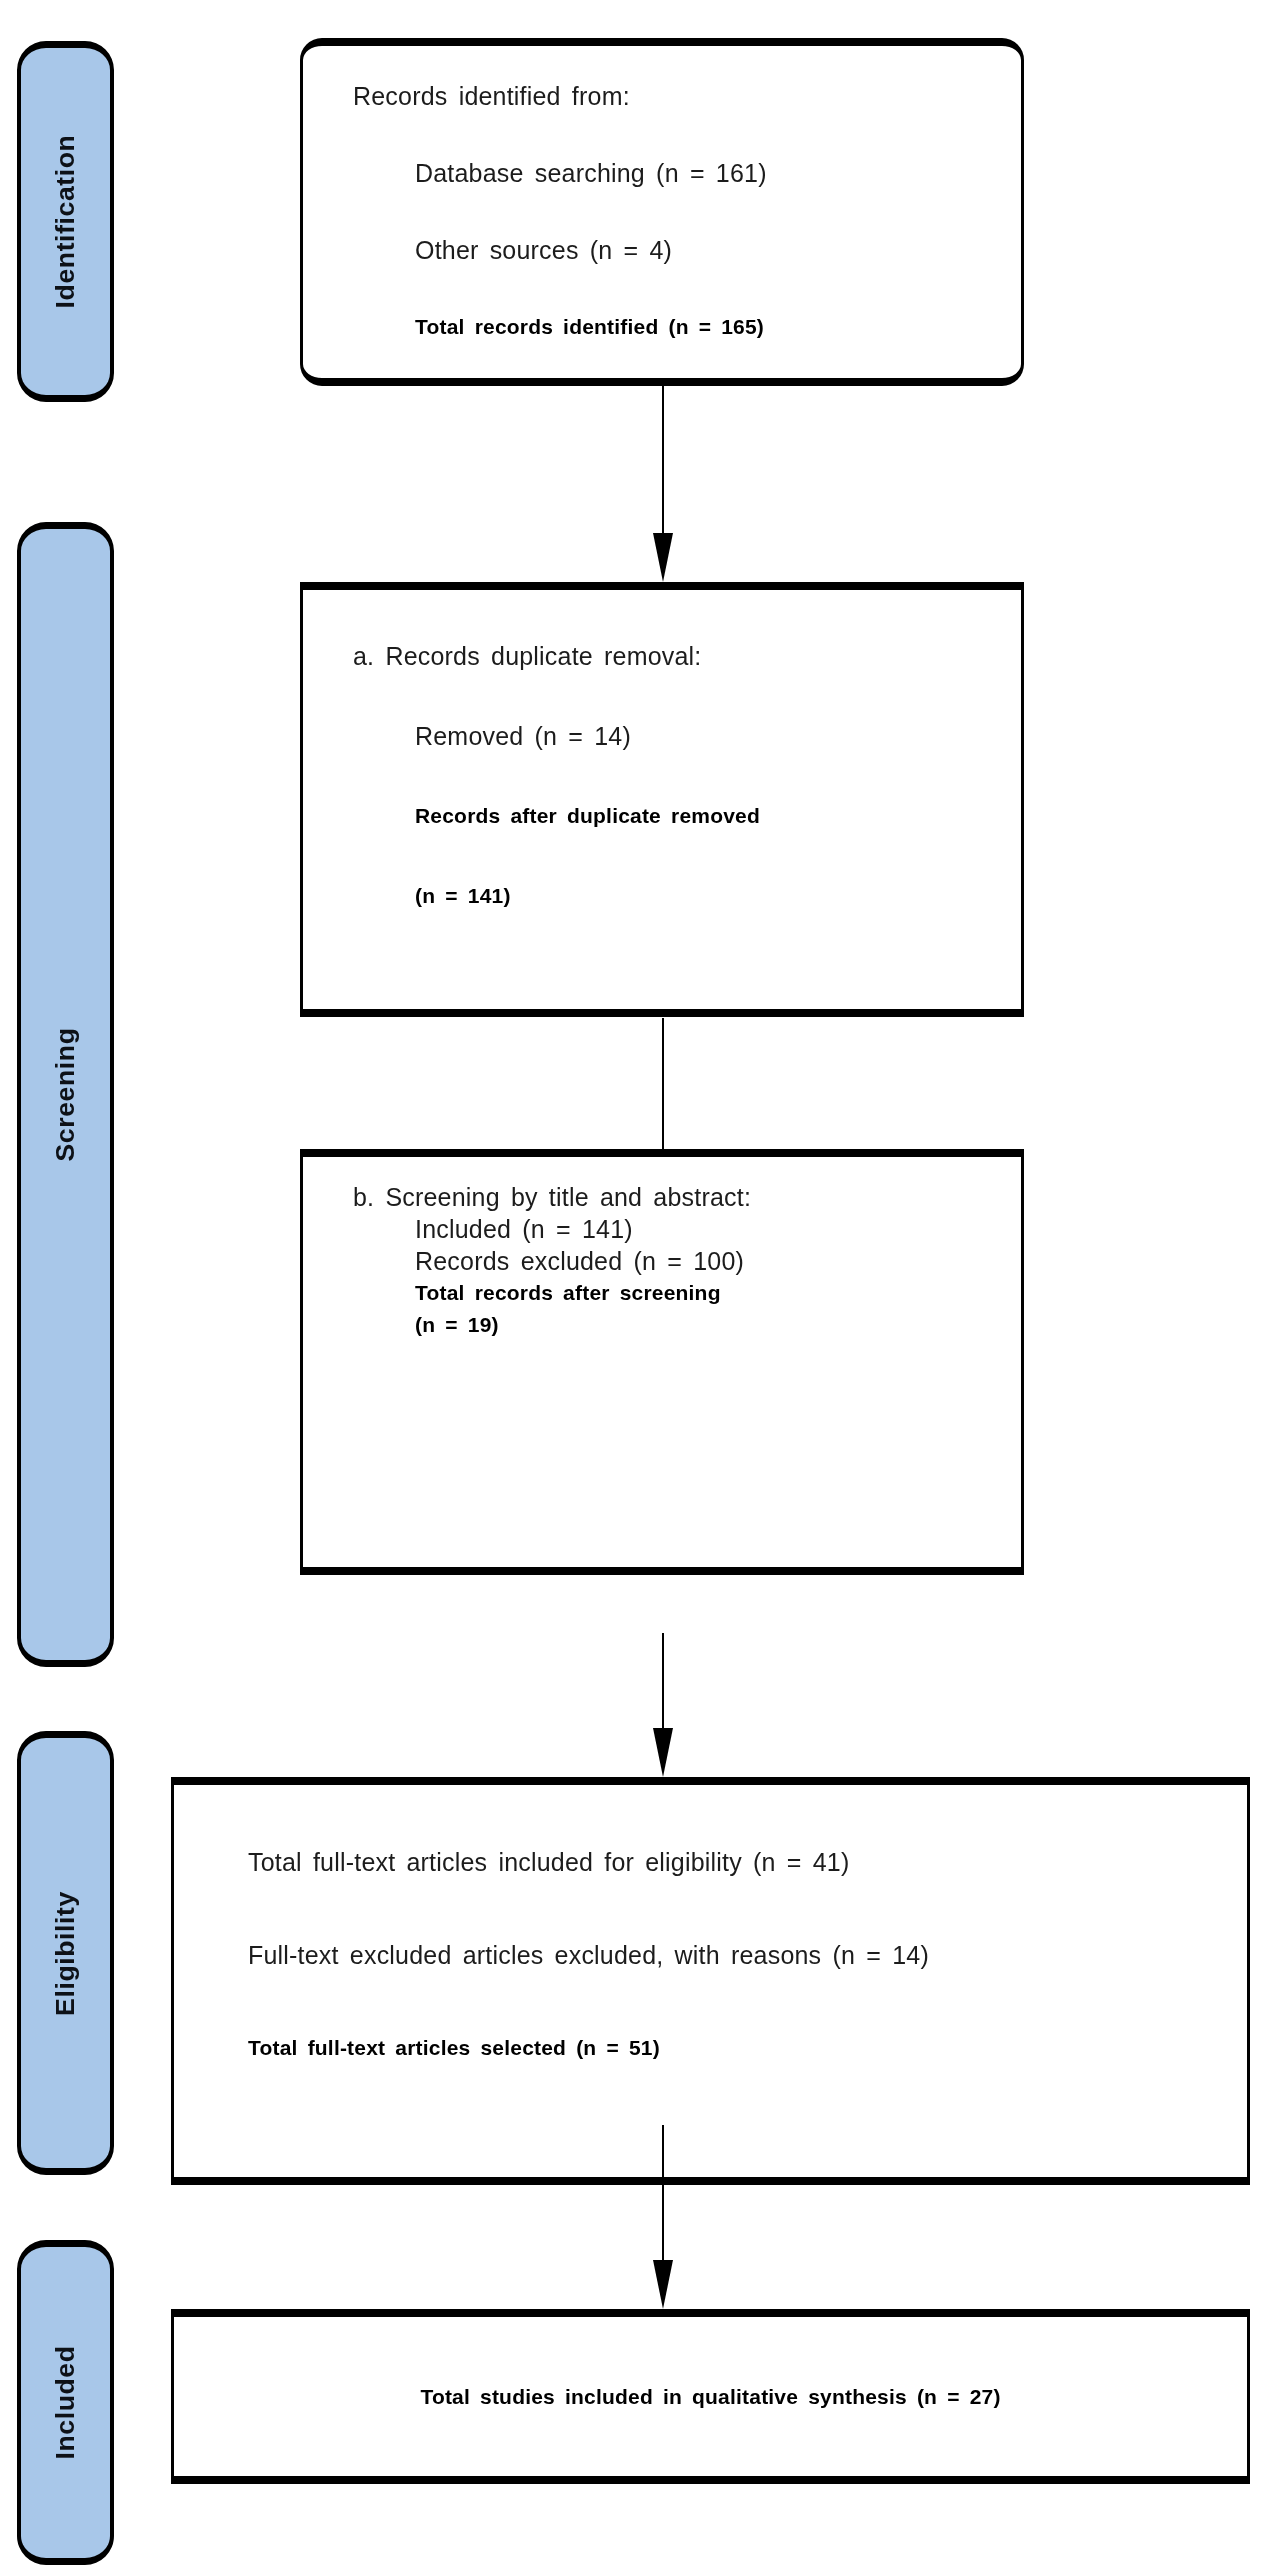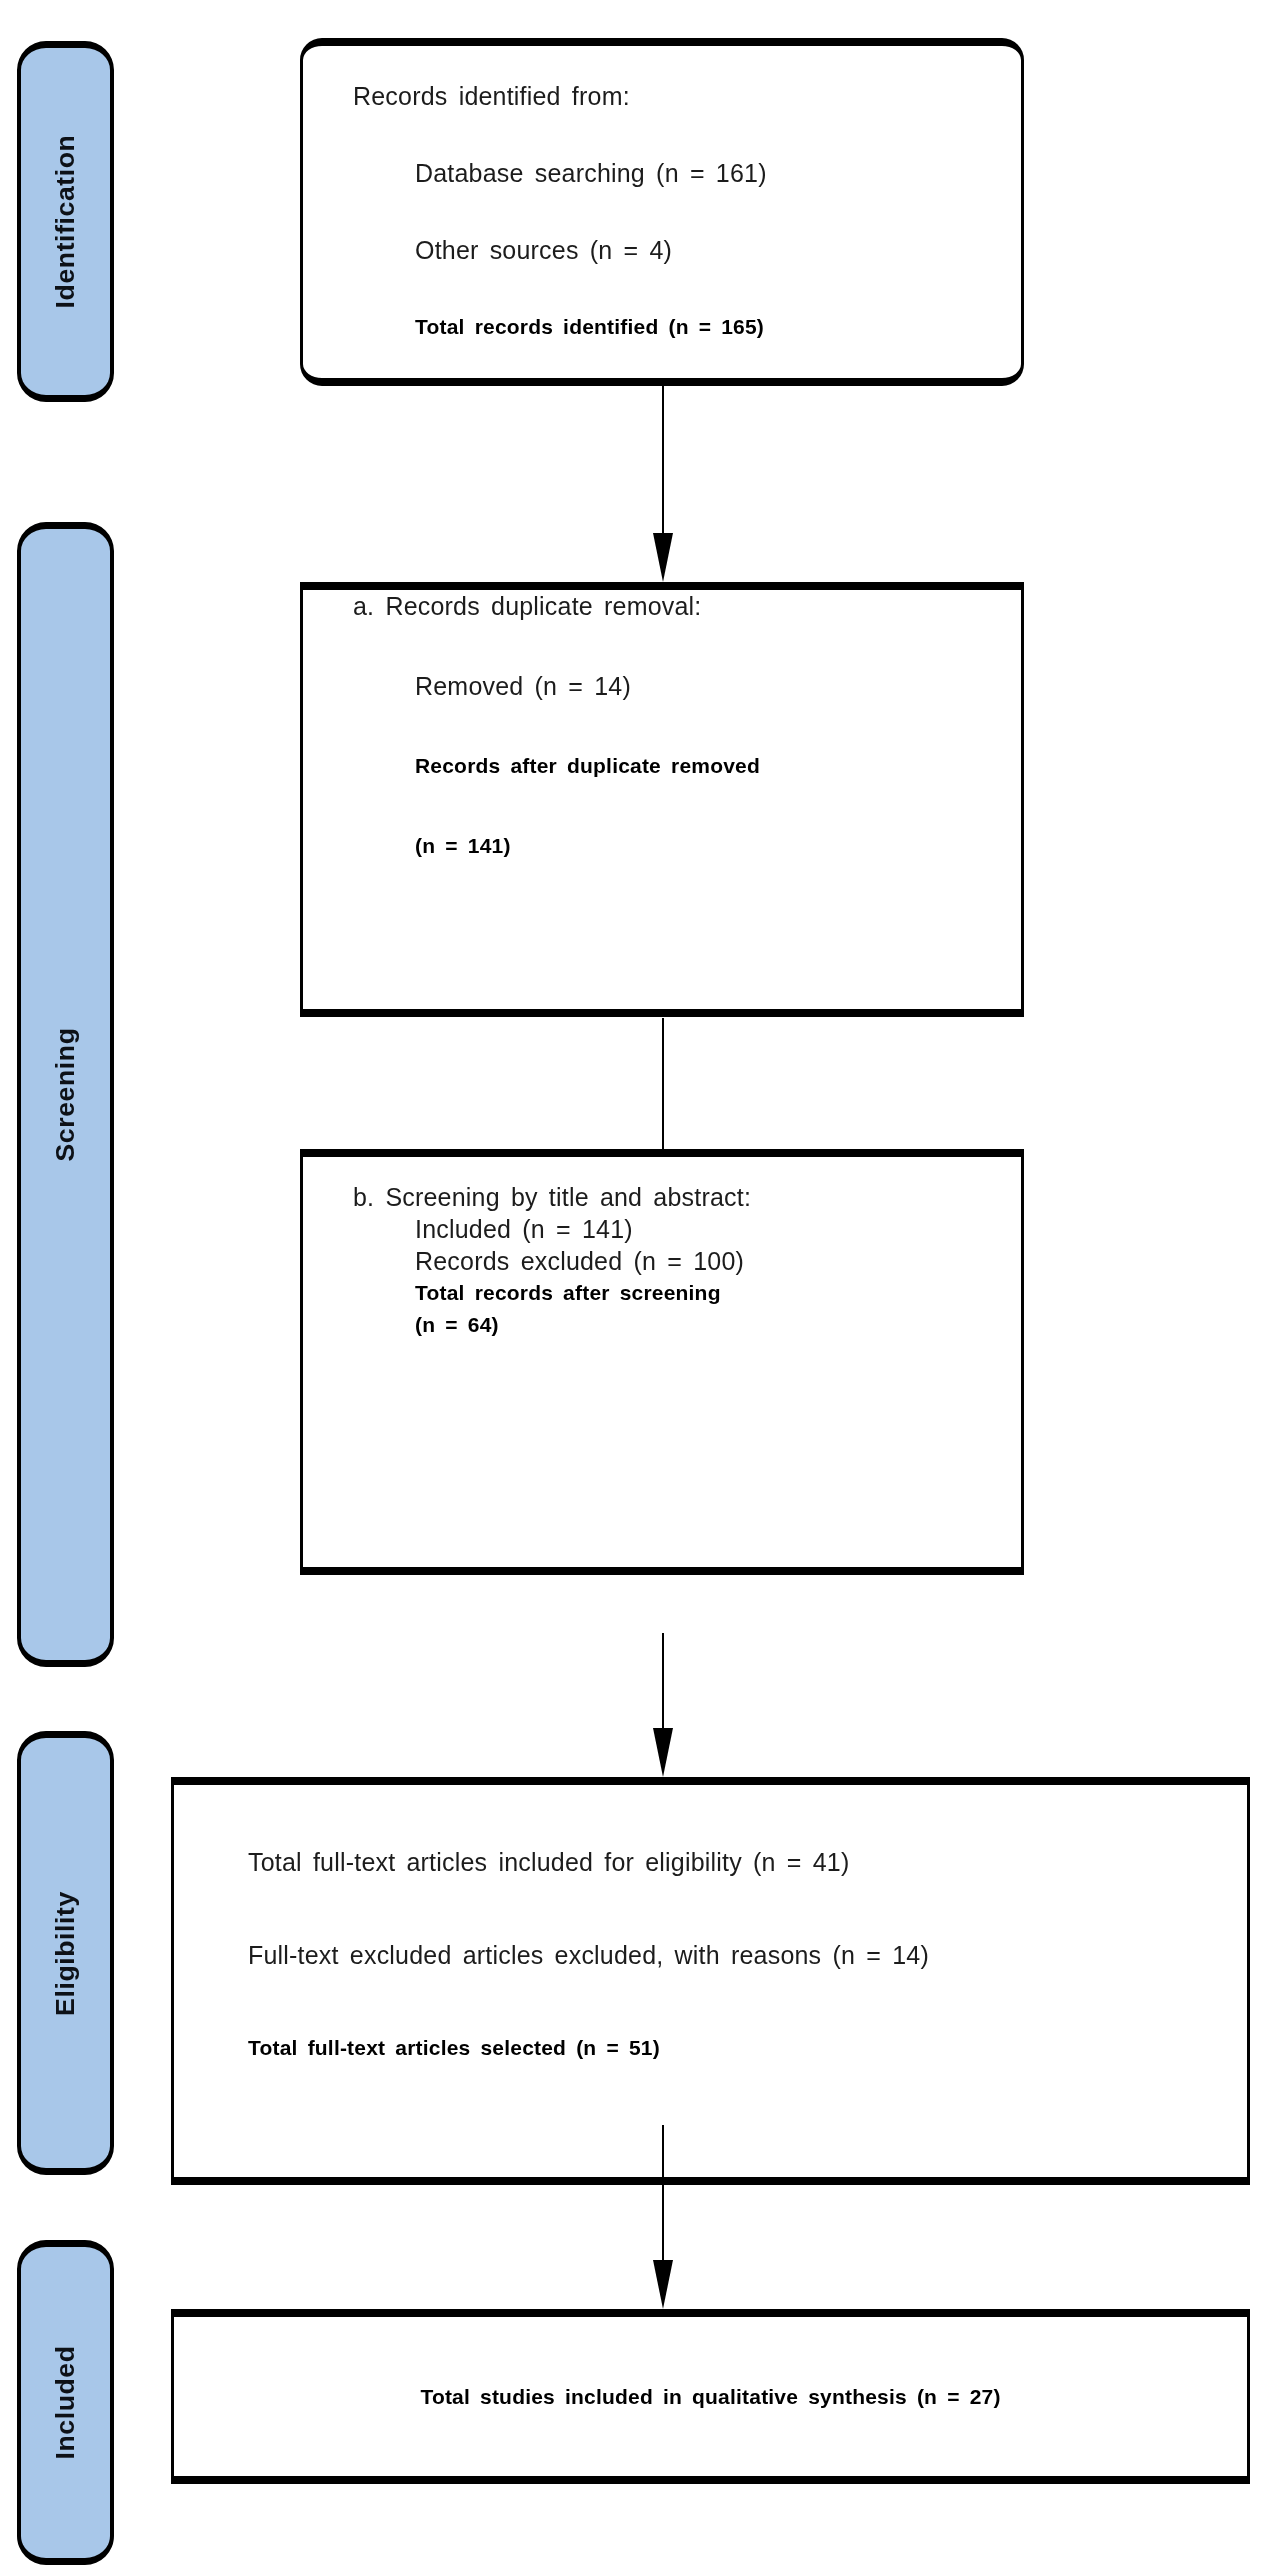--- a/index.html
+++ b/index.html
@@ -49,21 +49,21 @@
     position: absolute;
     background: #ffffff;
     border: 3.4px solid #000000;
     border-top-width: 8px;
     border-bottom-width: 8px;
     box-sizing: border-box;
     display: flex;
     flex-direction: column;
   }
   .fbox--1 { left: 300px; top: 38px;   width: 724px; height: 348px; padding-top: 34px; border-radius: 22px;  }
-  .fbox--2 { left: 300px; top: 582px; width: 724px; height: 435px;  }
+  .fbox--2 { left: 300px; top: 582px; width: 724px; height: 435px; padding-top: 50px;  }
   .fbox--3 { left: 300px; top: 1149px; width: 724px; height: 426px; padding-top: 24px;  }
   .fbox--4 { left: 171px; top: 1777px; width: 1079px; height: 408px; padding-top: 61px; }
   .fbox--5 { left: 171px; top: 2309px; width: 1079px; height: 175px;
              justify-content: center; align-items: center; }
 
   .line {
     font-size: 25px;
     line-height: 32px;
     color: #1c1c1c;
     white-space: nowrap;
@@ -148,21 +148,21 @@
   <div class="arrow arrow--2">
     <span class="shaft"></span>
     <span class="head"></span>
   </div>
 
   <div class="fbox fbox--3">
     <div class="line header">b. Screening by title and abstract:</div>
     <div class="line indent">Included (n = 141)</div>
     <div class="line indent">Records excluded (n = 100)</div>
     <div class="line indent bold">Total records after screening</div>
-    <div class="line indent bold">(n = 64)</div>
+    <div class="line indent bold">(n = 19)</div>
   </div>
 
   <div class="arrow arrow--3">
     <span class="shaft"></span>
     <span class="head"></span>
   </div>
 
   <div class="fbox fbox--4">
     <div class="line flat">Total full-text articles included for eligibility (n = 41)</div>
     <div class="line flat">Full-text excluded articles excluded, with reasons (n = 14)</div>

